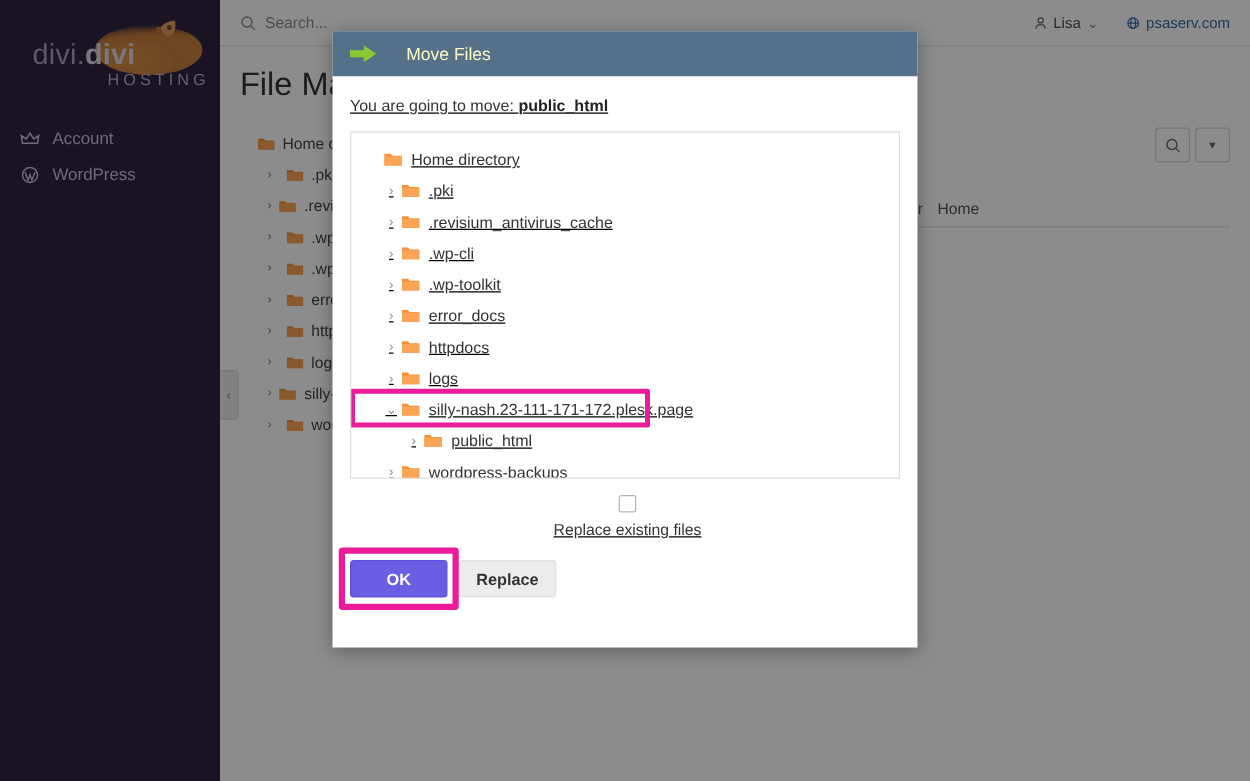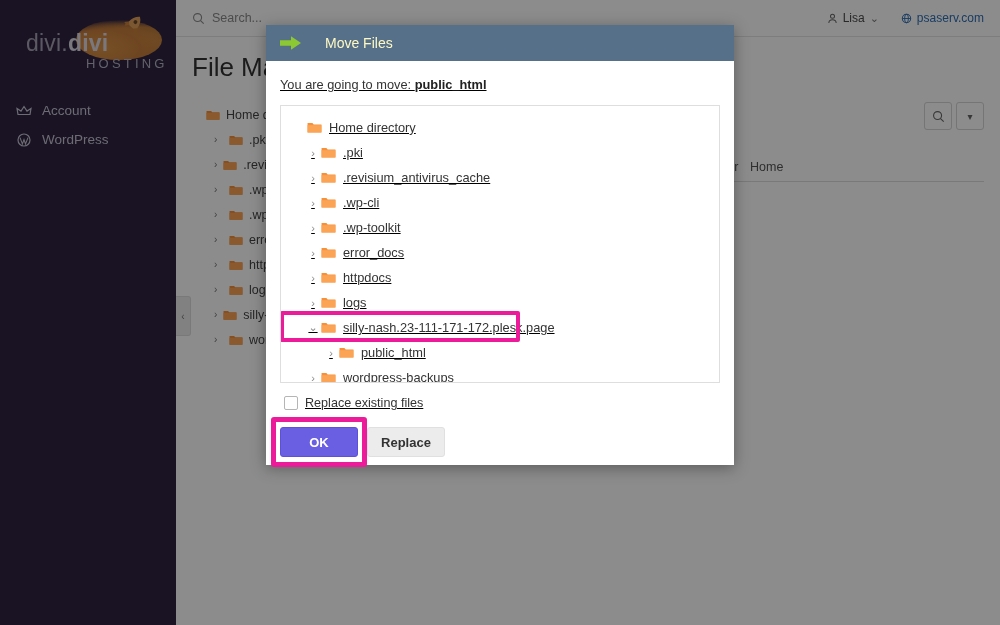--- a/index.html
+++ b/index.html
@@ -77,24 +77,24 @@
   .m-line b{font-weight:bold;color:#222;}
   .m-tree{border:1px solid #dedede;height:278px;overflow:hidden;box-sizing:border-box;background:#fff;
     padding:9px 0 0 0;}
   .t-row{height:25px;display:flex;align-items:center;font-size:12.8px;color:#333;position:relative;}
   .t-chev{width:16px;text-align:center;color:#8a8a8a;font-size:11px;flex:0 0 16px;}
   .t-chev.open{color:#8a8a8a;}
   .t-lbl{margin-left:7px;}
   .t-row.annot .box{position:absolute;left:-1px;top:-4px;height:31px;width:240px;
     border:4px solid #ec1b9a;border-radius:2px;box-sizing:border-box;pointer-events:none;}
 
-  .m-opt{display:flex;align-items:center;gap:7px;margin:13px 0 0 4px;font-size:12.6px;color:#333;}
+  .m-opt{display:flex;align-items:center;gap:7px;margin:13px 0 0 4px;font-size:12.6px;color:#333;flex-direction:column;}
   .cbx{width:12px;height:12px;border:1px solid #b5b5b5;border-radius:2px;background:#fff;display:block;}
 
-  .m-foot{display:flex;align-items:center;gap:9px;padding:17px 14px 8px 14px;position:relative;}
+  .m-foot{display:flex;align-items:center;gap:9px;padding:17px 14px 40px 14px;position:relative;}
   .btn{height:30px;min-width:78px;border-radius:3px;font-size:13px;display:flex;align-items:center;
     justify-content:center;box-sizing:border-box;}
   .btn-ok{background:#6a5fe3;color:#fff;border:1px solid #5d51da;font-weight:bold;}
   .btn-cancel{background:#ececec;color:#333;border:1px solid #e0e0e0;font-weight:bold;}
   .ok-annot{position:absolute;left:5px;top:7px;width:96px;height:50px;border:5px solid #ec1b9a;
     border-radius:3px;box-sizing:border-box;pointer-events:none;}
   svg{display:block;}
 </style>
 </head>
 <body>

